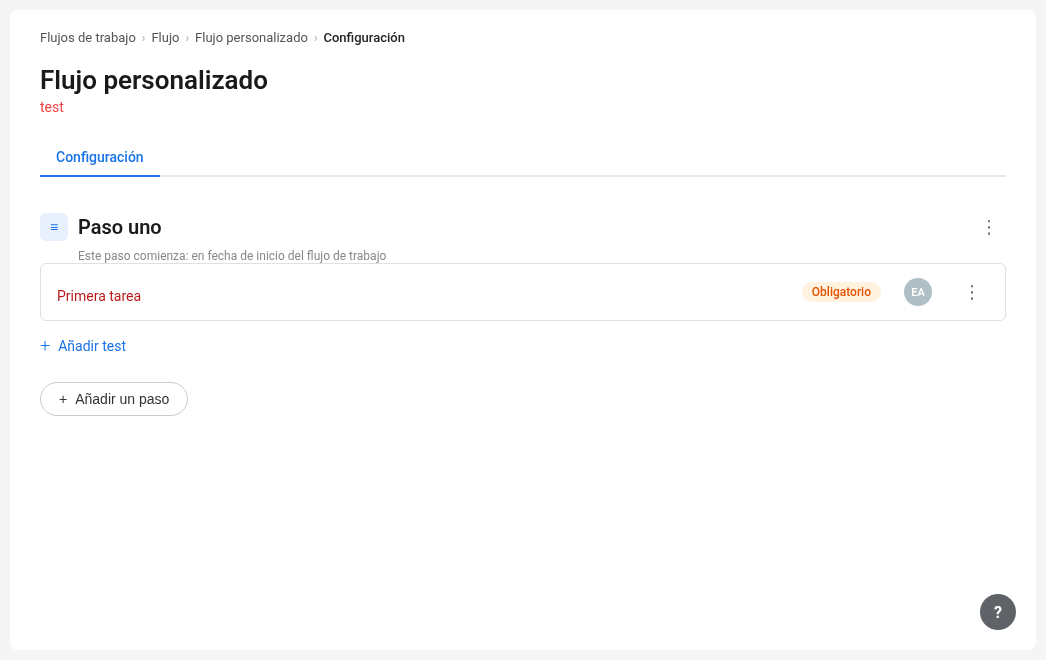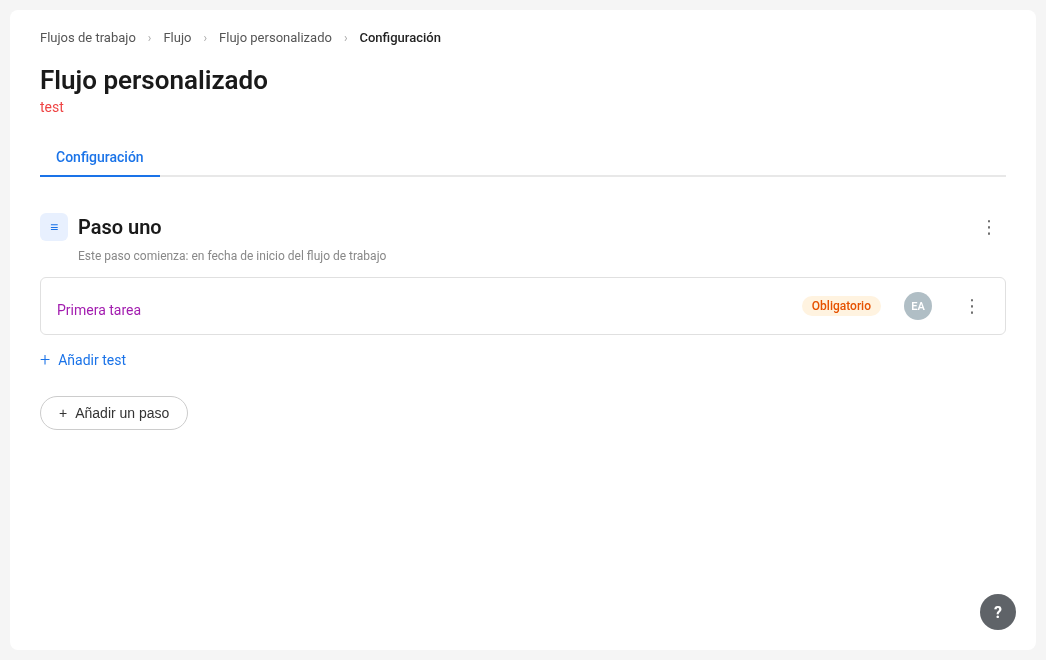--- a/index.html
+++ b/index.html
@@ -16,21 +16,21 @@
       background: #ffffff;
       margin: 10px;
       border-radius: 8px;
       flex: 1;
       padding: 20px 30px;
       position: relative;
     }
     .breadcrumb {
       display: flex;
       align-items: center;
-      gap: 12px;
+      gap: 6px;
       font-size: 13px;
       color: #666;
       margin-bottom: 20px;
     }
     .breadcrumb-separator {
       color: #aaa;
       font-size: 12px;
     }
     .breadcrumb-item {
       color: #555;
@@ -100,21 +100,20 @@
     }
     .step-title {
       font-size: 20px;
       font-weight: 600;
       color: #1a1a1a;
     }
     .step-subtitle {
       font-size: 12px;
       color: #888;
       margin-left: 38px;
-      margin-bottom: 14px;
     }
     .three-dots-btn {
       background: none;
       border: none;
       cursor: pointer;
       padding: 4px 8px;
       border-radius: 4px;
       color: #666;
       font-size: 18px;
       line-height: 1;
@@ -127,21 +126,21 @@
       align-items: center;
       justify-content: space-between;
       background: #fff;
       border: 1px solid #e0e0e0;
       border-radius: 6px;
       padding: 14px 16px;
       margin-bottom: 8px;
     }
     .task-name {
       font-size: 14px;
-      color: #a21caf;
+      color: #b91c1c;
       margin-top: 8px;
     }
     .task-right {
       display: flex;
       align-items: center;
       gap: 23px;
     }
     .badge-obligatorio {
       background: #fff3e0;
       color: #e65100;

